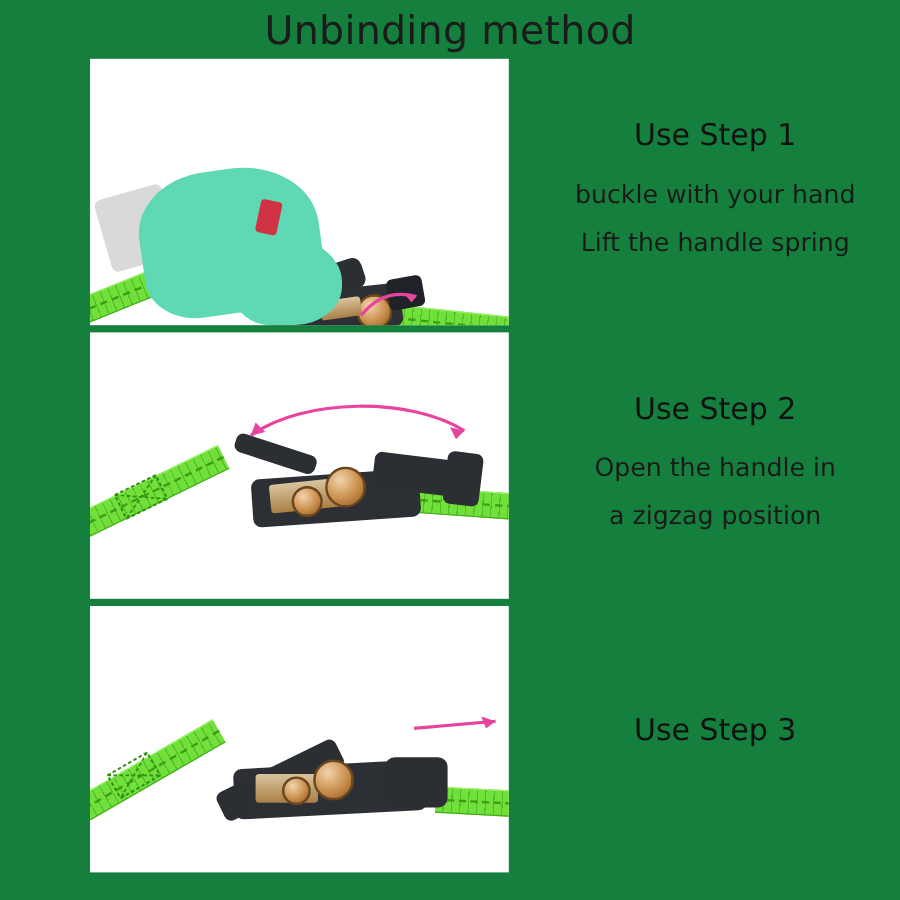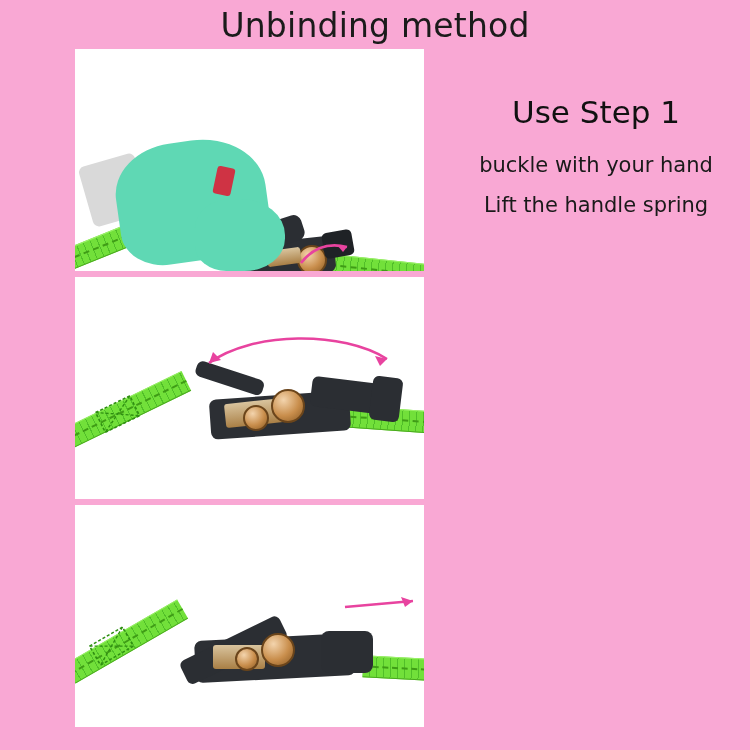--- a/index.html
+++ b/index.html
@@ -6,21 +6,21 @@
   html, body {
     margin: 0; padding: 0;
     width: 750px; height: 750px;
     background: #f1eff2;
     font-family: "DejaVu Sans", sans-serif;
     overflow: hidden;
   }
   .page {
     position: relative;
     width: 750px; height: 750px;
-    background: #f9a8d4;
+    background: #15803d;
   }
   .title {
     width: 100%;
     text-align: center;
     font-size: 33px;
     color: #1b1b1b;
     padding-top: 6px;
     letter-spacing: 0.2px;
     font-weight: 400;
   }
@@ -45,21 +45,21 @@
     overflow: hidden;
     flex: none;
   }
   .text-col {
     flex: 1;
     padding-left: 28px;
     padding-right: 10px;
     text-align: center;
   }
   .step-title {
-    font-size: 31px;
+    font-size: 25px;
     color: #111;
     margin-bottom: 16px;
   }
   .step-desc {
     font-size: 21px;
     color: #1a1a1a;
     line-height: 1.9;
   }
   .step-desc .l { display: block; }
 
@@ -184,20 +184,27 @@
 
         <div class="handle" style="left:118px; top:104px; width:70px; height:16px; transform:rotate(18deg); transform-origin:right center;"></div>
 
         <svg class="arrow-svg" style="left:118px; top:50px;" width="210" height="50" viewBox="0 0 210 50">
           <path d="M16 36 C 60 4, 150 4, 194 32" stroke="#e8439f" stroke-width="2.6" fill="none"></path>
           <path d="M16 36 l4 -11 l8 8 z" fill="#e8439f"></path>
           <path d="M194 32 l-12 -3 l5 10 z" fill="#e8439f"></path>
         </svg>
       </div>
 
+      <div class="text-col">
+        <div class="step-title">Use Step 2</div>
+        <div class="step-desc">
+          <span class="l">Open the handle in</span>
+          <span class="l">a zigzag position</span>
+        </div>
+      </div>
     </div>
 
     <div class="row">
       <div class="photo">
 
         <div class="strap dash" style="left:-5px; top:158px; width:130px; height:22px; transform:rotate(-30deg); transform-origin:left center;"></div>
         <svg style="position:absolute;left:12px;top:120px;" width="50" height="44" viewBox="0 0 50 44">
           <g transform="rotate(-30 25 22)">
             <rect x="6" y="10" width="38" height="22" fill="none" stroke="#2f8f12" stroke-width="1.6" stroke-dasharray="3 2"></rect>
             <path d="M6 10 L44 32 M44 10 L6 32" stroke="#2f8f12" stroke-width="1.4" stroke-dasharray="3 2" fill="none"></path>
@@ -213,17 +220,18 @@
         <div class="gear" style="left:160px; top:142px; width:24px; height:24px;"></div>
         <div class="handle" style="left:246px; top:126px; width:52px; height:42px; border-radius:8px;"></div>
 
         <svg class="arrow-svg" style="left:268px; top:86px;" width="84" height="26" viewBox="0 0 84 26">
           <path d="M2 16 L70 10" stroke="#e8439f" stroke-width="2.6" fill="none"></path>
           <path d="M70 10 l-12 -4 l4 10 z" fill="#e8439f"></path>
         </svg>
       </div>
 
       <div class="text-col">
+        <div class="step-title">Use Step 3</div>
       </div>
     </div>
 
   </div>
 </div>
 
 </body></html>

